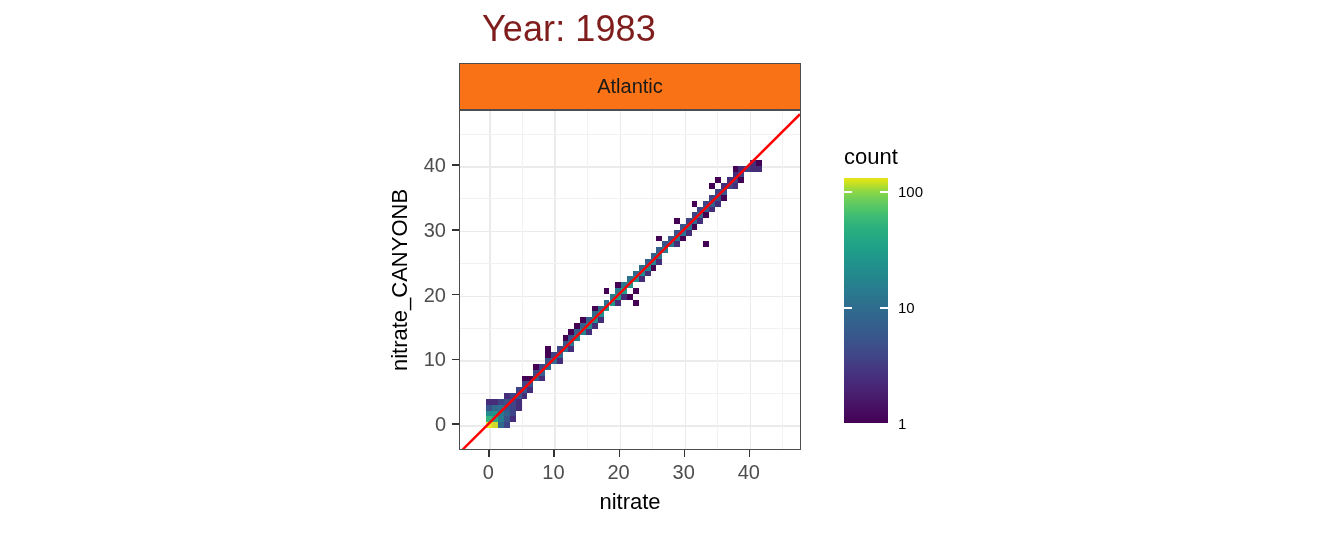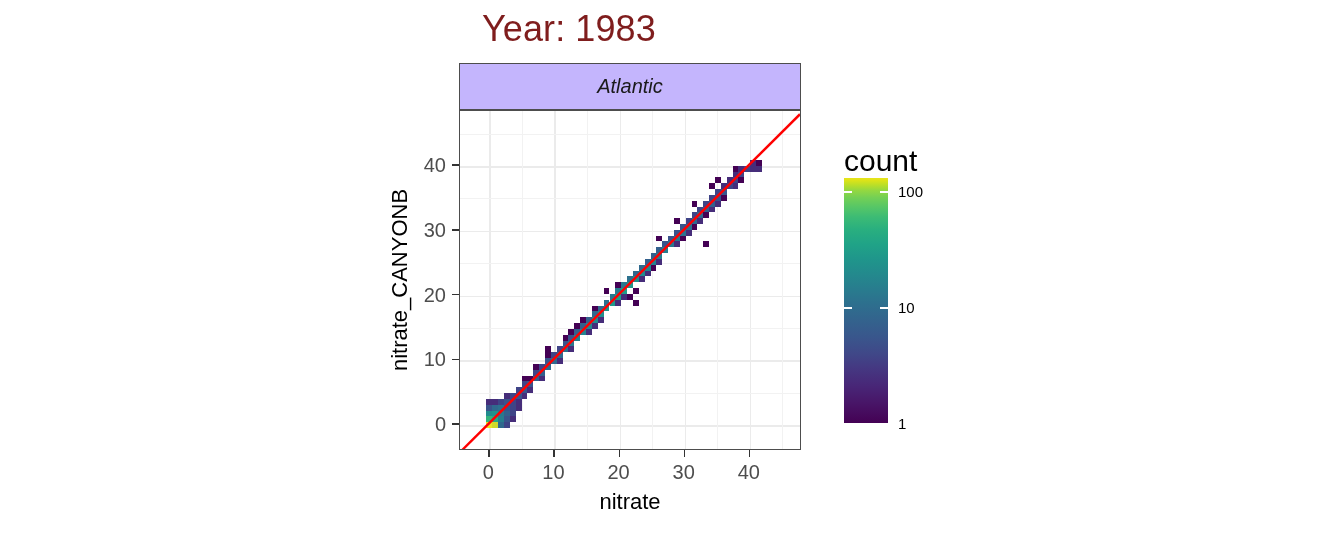--- a/index.html
+++ b/index.html
@@ -32,27 +32,26 @@
     letter-spacing: .1px;
     margin-left: 22px;
   }
   
   .strip {
     position: absolute;
     left: 459px;
     top: 63px;
     width: 342px;
     height: 47px;
-    background: #c4b5fd;
+    background: #f97316;
     border: 1.4px solid #4d4d4d;
     box-sizing: border-box;
     display: flex;
     align-items: center;
     justify-content: center;
-    font-style: italic;
   }
   .strip-label {
     font-size: 20px;
     color: #1a1a1a;
   }
   
   .panel {
     position: absolute;
     left: 459px;
     top: 110px;
@@ -121,21 +120,21 @@
   
   .legend {
     position: absolute;
     left: 844px;
     top: 144px;
   }
   .legend-title {
     position: absolute;
     left: 0;
     top: 0;
-    font-size: 30px;
+    font-size: 22px;
     color: #000000;
     white-space: nowrap;
   }
   .legend-bar {
     position: absolute;
     left: 0;
     top: 34px;
     width: 44px;
     height: 245px;
     background: linear-gradient(to top,

